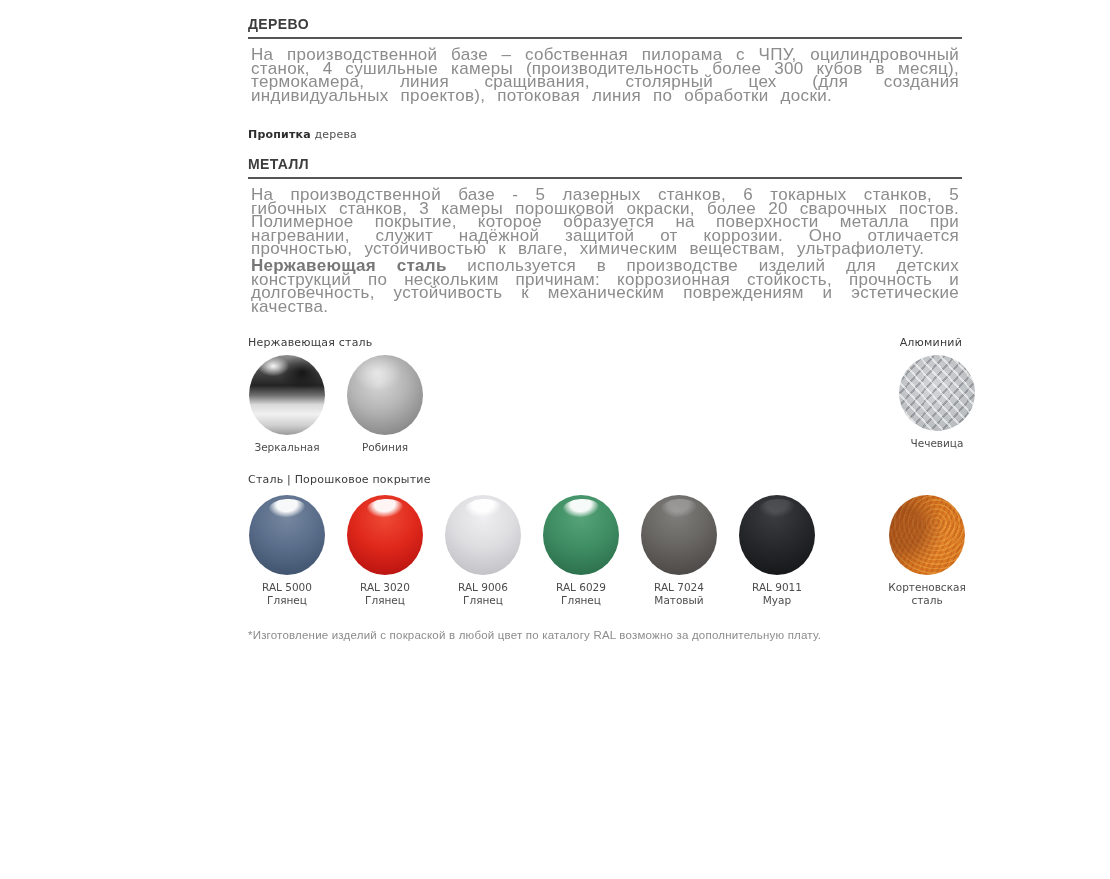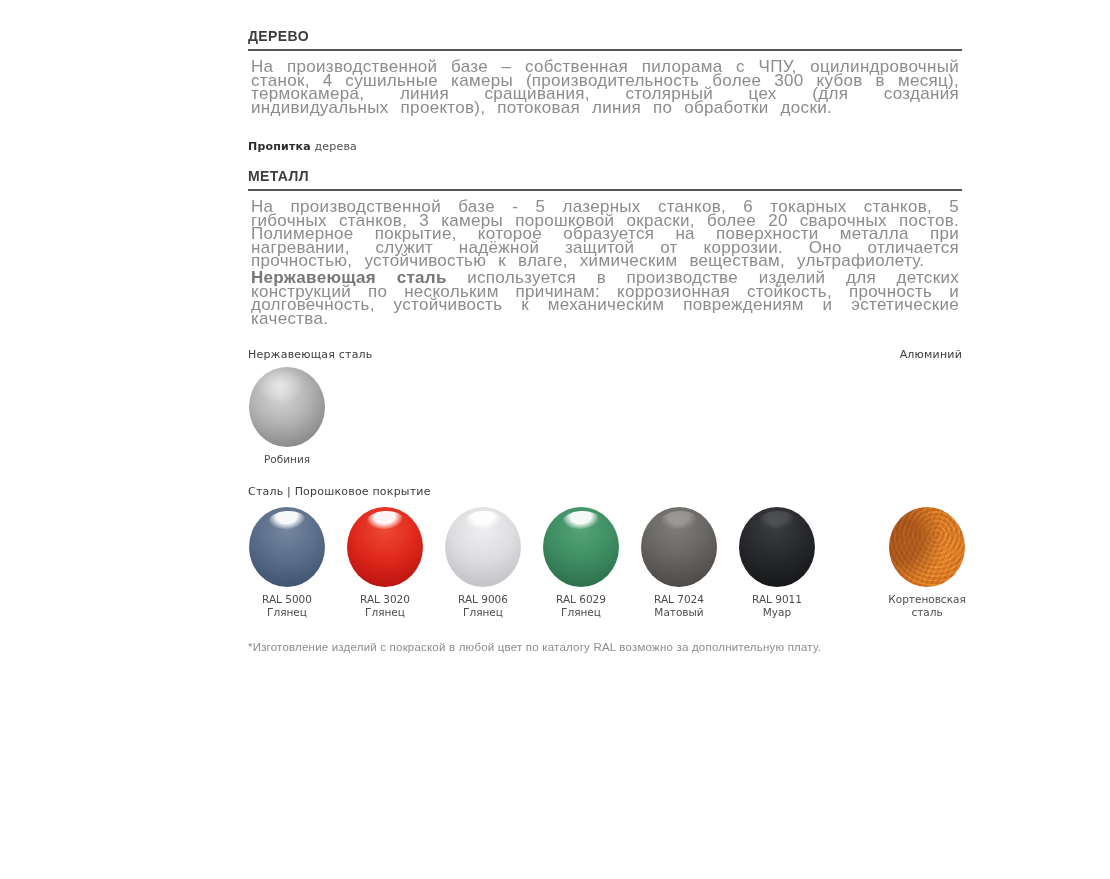--- a/index.html
+++ b/index.html
@@ -1,20 +1,20 @@
 <!DOCTYPE html>
 <html><head>
 <meta charset="utf-8">
 <style>
   html,body{margin:0;padding:0;}
   body{
     width:1110px;height:879px;background:#ffffff;position:relative;
     font-family:"Liberation Sans",sans-serif;color:#8c8c8c;overflow:hidden;
   }
-  .content{position:absolute;left:248px;top:16px;width:714px;padding-top:12px;}
+  .content{position:absolute;left:248px;top:4px;width:714px;padding-top:12px;}
 
   .sec-title{
     margin:0 0 5px;font-size:14px;font-weight:bold;color:#3d3d3d;
     letter-spacing:.4px;font-family:"Liberation Sans",sans-serif;
   }
   .rule{height:0;border:none;border-top:2px solid #555555;margin:0 0 9px;}
 
   .para-block{margin:0;}
   .para-block.wood{min-height:68px;}
   .para-block.metal{min-height:82px;}
@@ -175,24 +175,34 @@
       <p class="body-text">На производственной базе - 5 лазерных станков, 6 токарных станков, 5 гибочных станков, 3 камеры порошковой окраски, более 20 сварочных постов. Полимерное покрытие, которое образуется на поверхности металла при нагревании, служит надёжной защитой от коррозии. Оно отличается прочностью, устойчивостью к влаге, химическим веществам, ультрафиолету.</p>
       <p class="body-text"><b>Нержавеющая сталь</b><span> используется в производстве изделий для детских конструкций по нескольким причинам: коррозионная стойкость, прочность и долговечность, устойчивость к механическим повреждениям и эстетические качества.</span></p>
     </div>
 
     <div class="dual-headers">
       <div class="subheader">Нержавеющая сталь</div>
       <div class="subheader">Алюминий</div>
     </div>
     <div class="stain-alu-row">
       <div class="swatch-row row-ball">
+  <div class="cell">
+    <span class="circle v-mirror"></span>
+    <span class="label">Зеркальная</span>
+  </div>
 
   <div class="cell">
     <span class="circle v-matte"></span>
     <span class="label">Робиния</span>
+  </div>
+</div>
+      <div class="swatch-row row-ball alu">
+  <div class="cell">
+    <span class="circle v-checker"></span>
+    <span class="label">Чечевица</span>
   </div>
 </div>
     </div>
 
     <div class="subheader powder">Сталь | Порошковое покрытие</div>
     <div class="swatch-row row-ball row-powder">
   <div class="cell">
     <span class="circle v-ral5000">
             <span class="hl"></span>
           </span>

